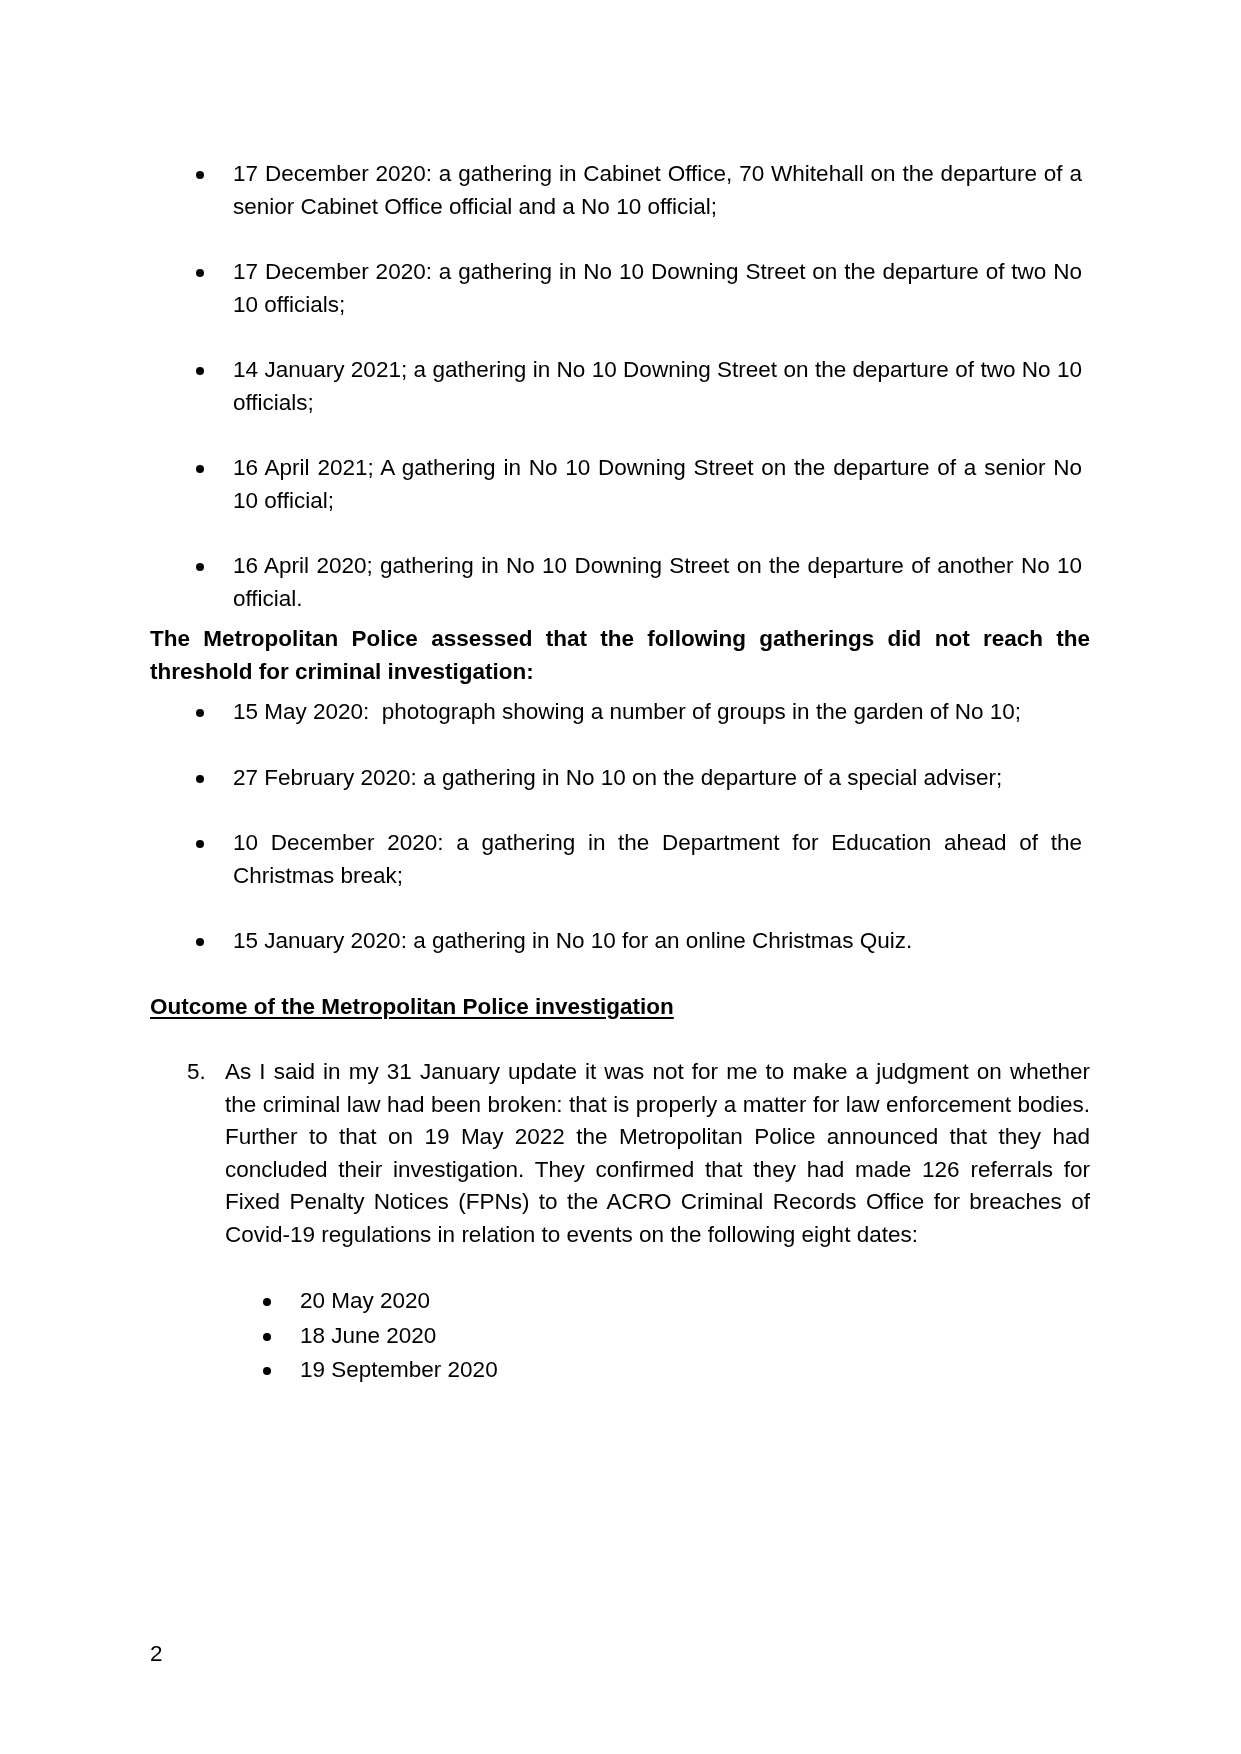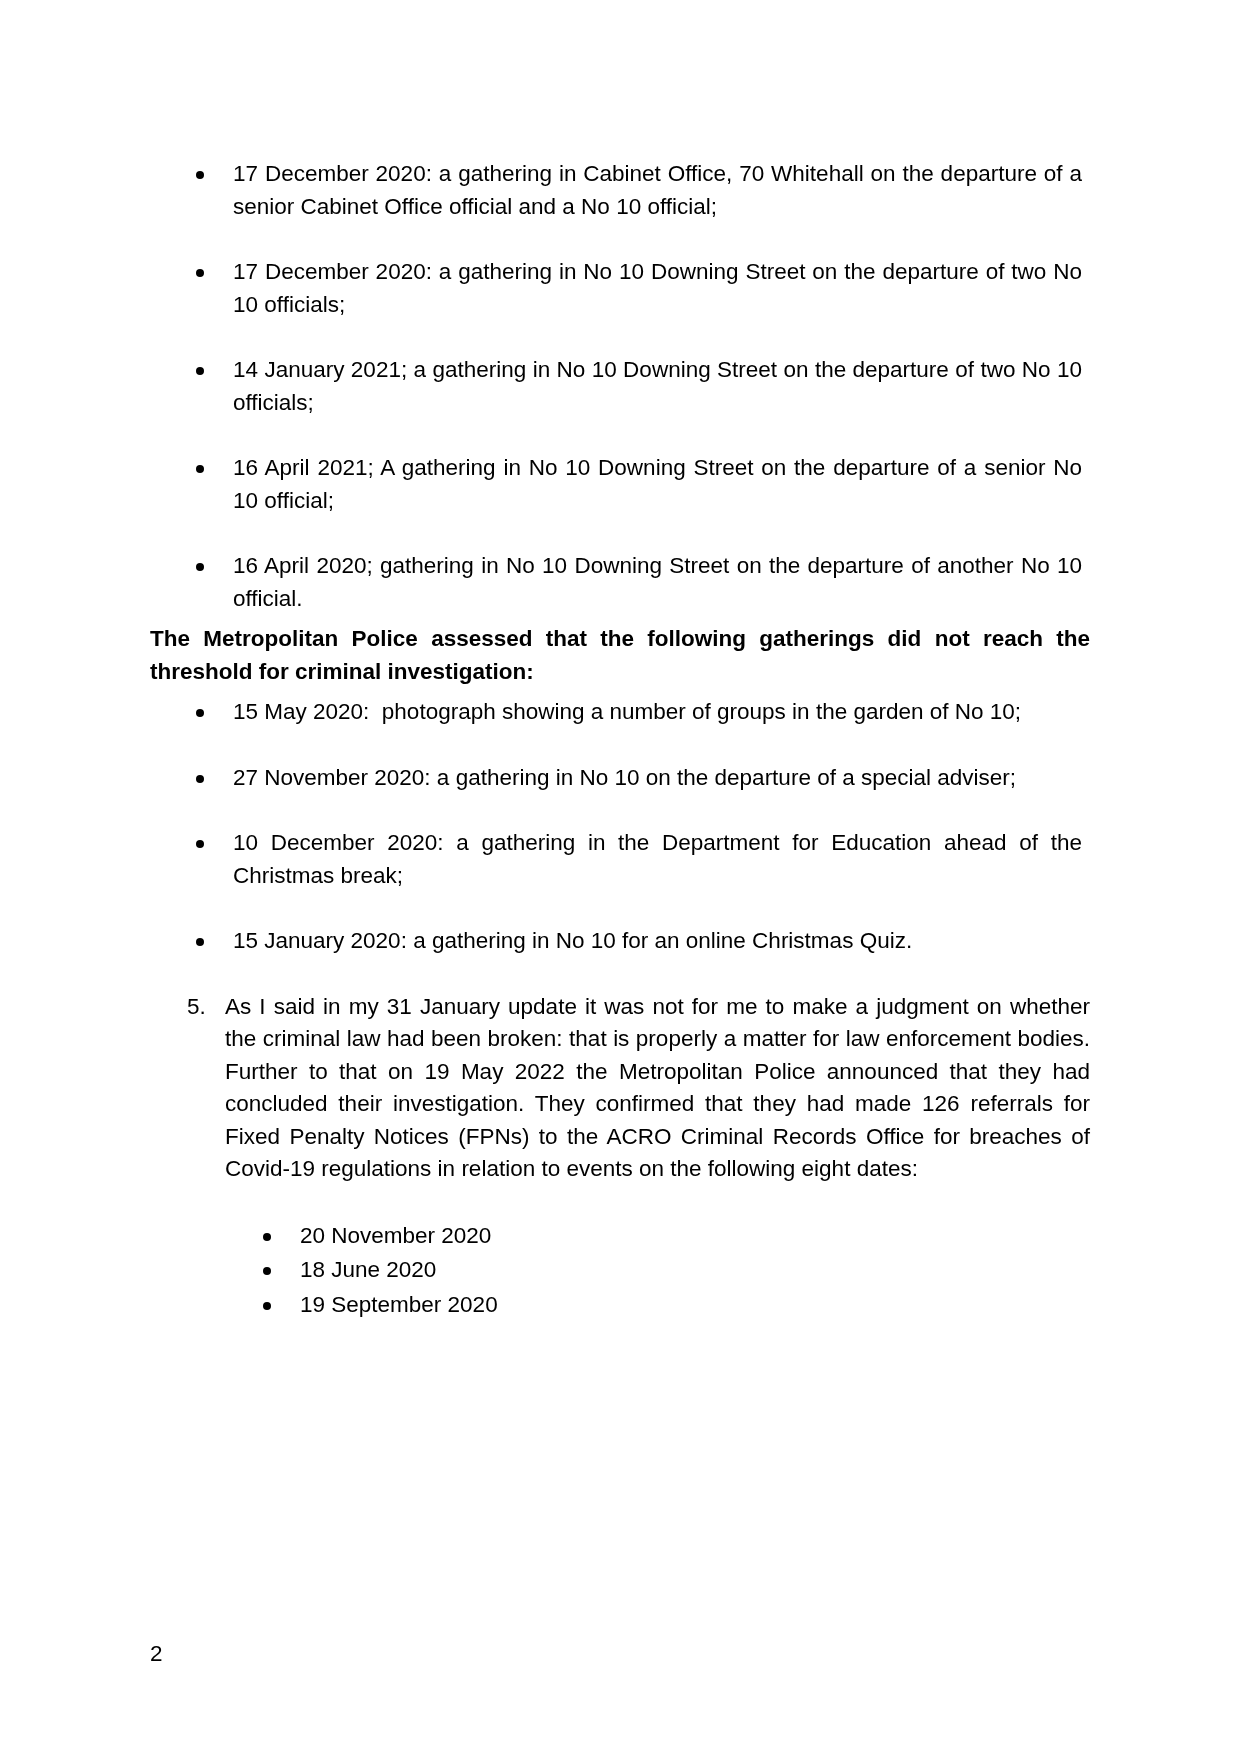--- a/index.html
+++ b/index.html
@@ -103,32 +103,33 @@
     <li><span class="dot"></span><span>17 December 2020: a gathering in No 10 Downing Street on the departure of two No 10 officials;</span></li>
     <li><span class="dot"></span><span>14 January 2021; a gathering in No 10 Downing Street on the departure of two No 10 officials;</span></li>
     <li><span class="dot"></span><span>16 April 2021; A gathering in No 10 Downing Street on the departure of a senior No 10 official;</span></li>
     <li><span class="dot"></span><span>16 April 2020; gathering in No 10 Downing Street on the departure of another No 10 official.</span></li>
   </ul>
 
   <p class="para para-1">The Metropolitan Police assessed that the following gatherings did not reach the threshold for criminal investigation:</p>
 
   <ul class="bul gap list-b">
     <li><span class="dot"></span><span style="white-space:pre-wrap">15 May 2020:  photograph showing a number of groups in the garden of No 10;</span></li>
-    <li><span class="dot"></span><span>27 November 2020: a gathering in No 10 on the departure of a special adviser;</span></li>
+    <li><span class="dot"></span><span>27 February 2020: a gathering in No 10 on the departure of a special adviser;</span></li>
     <li><span class="dot"></span><span>10 December 2020: a gathering in the Department for Education ahead of the Christmas break;</span></li>
     <li><span class="dot"></span><span>15 January 2020: a gathering in No 10 for an online Christmas Quiz.</span></li>
   </ul>
 
+  <div class="heading">Outcome of the Metropolitan Police investigation</div>
 
   <div class="numbered">
     <span class="num">5.</span>
     <span>As I said in my 31 January update it was not for me to make a judgment on whether the criminal law had been broken: that is properly a matter for law enforcement bodies. Further to that on 19 May 2022 the Metropolitan Police announced that they had concluded their investigation. They confirmed that they had made 126 referrals for Fixed Penalty Notices (FPNs) to the ACRO Criminal Records Office for breaches of Covid-19 regulations in relation to events on the following eight dates:</span>
   </div>
 
   <ul class="dates">
-    <li><span class="dot"></span><span>20 November 2020</span></li>
+    <li><span class="dot"></span><span>20 May 2020</span></li>
     <li><span class="dot"></span><span>18 June 2020</span></li>
     <li><span class="dot"></span><span>19 September 2020</span></li>
   </ul>
 
 </div>
 
 <div class="page-number">2</div>
 
 </body></html>

